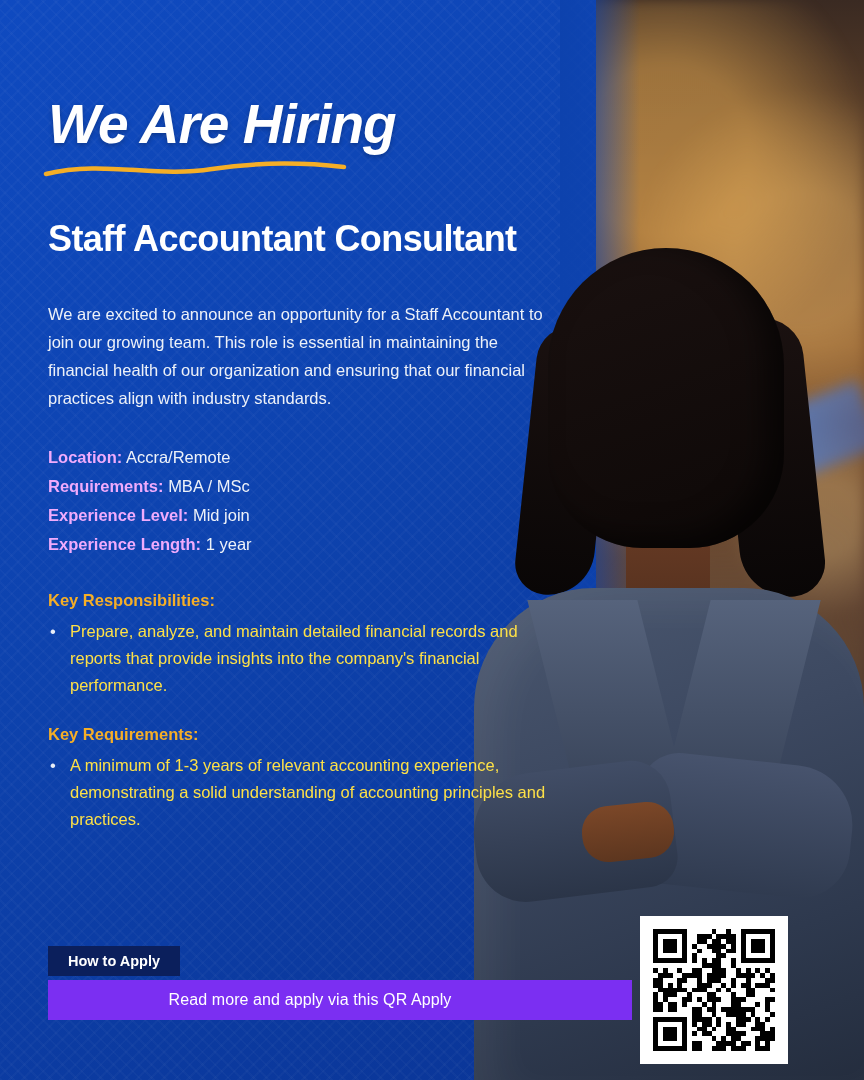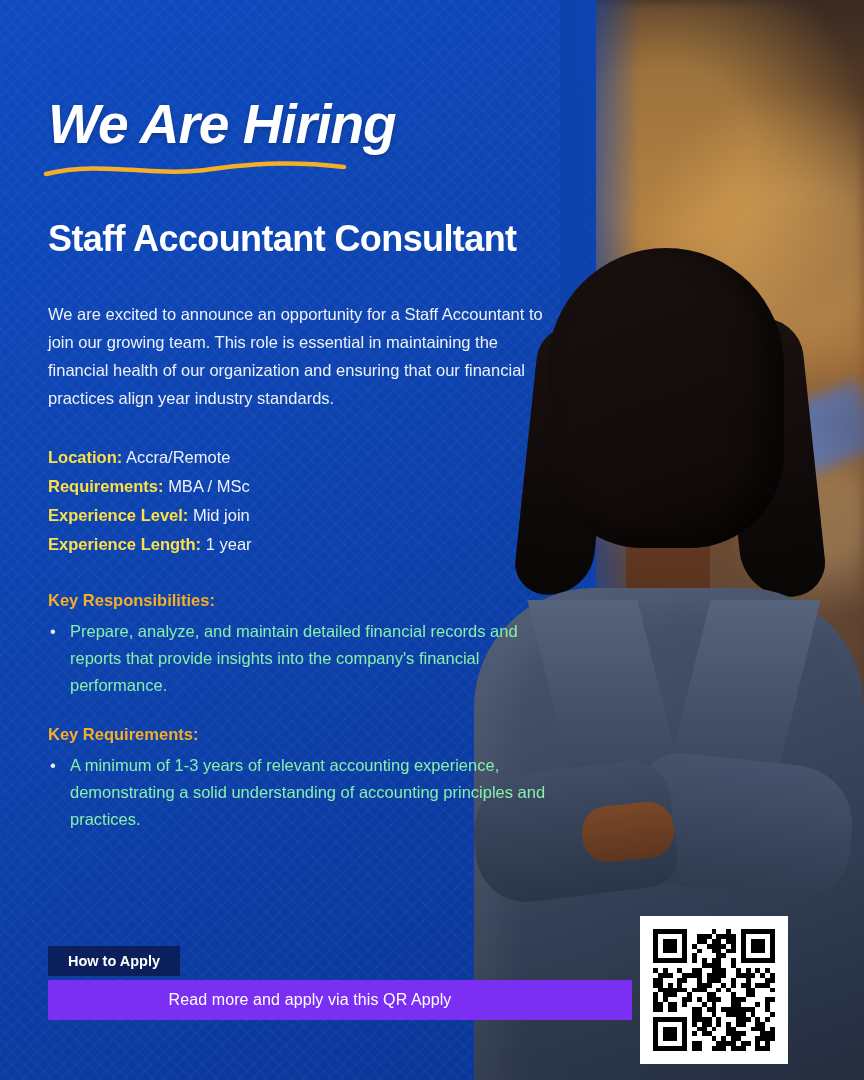--- a/index.html
+++ b/index.html
@@ -263,21 +263,21 @@
 
   .meta {
     position: absolute; left: 48px; top: 443px;
     width: 500px;
   }
   .meta-row {
     font-size: 16.5px;
     line-height: 29px;
     color: #eef2f9;
   }
-  .meta-label { color: #fde047; font-weight: 700; }
+  .meta-label { color: #f0abfc; font-weight: 700; }
 
   .sec-head {
     position: absolute; left: 48px;
     font-size: 16.5px;
     font-weight: 700;
     color: #f5ae27;
   }
   .sec-head.resp { top: 591px; }
   .sec-head.req  { top: 725px; }
 
@@ -285,21 +285,21 @@
     position: absolute; left: 48px;
     width: 510px;
   }
   .bullets.resp { top: 618px; }
   .bullets.req  { top: 752px; }
   .bullet {
     position: relative;
     padding-left: 22px;
     font-size: 16.5px;
     line-height: 27px;
-    color: #86efac;
+    color: #fde047;
     margin-bottom: 18px;
   }
   .bullet::before {
     content: "•";
     position: absolute; left: 2px; top: 0;
     color: #e9eef7;
   }
 
   
   .apply-tab {
@@ -374,21 +374,21 @@
     <div class="hand"></div>
   </div>
 
 
   <div class="headline">We Are Hiring</div>
   <svg class="swoosh" viewBox="0 0 302 22" preserveAspectRatio="none">
     <path d="M2,16 C60,2 110,20 168,11 C214,4 256,4 300,9" fill="none" stroke="#f5ae27" stroke-width="4.5" stroke-linecap="round"></path>
   </svg>
 
   <div class="job-title">Staff Accountant Consultant</div>
-  <div class="intro">We are excited to announce an opportunity for a Staff Accountant to join our growing team. This role is essential in maintaining the financial health of our organization and ensuring that our financial practices align year industry standards.</div>
+  <div class="intro">We are excited to announce an opportunity for a Staff Accountant to join our growing team. This role is essential in maintaining the financial health of our organization and ensuring that our financial practices align with industry standards.</div>
 
   <div class="meta">
     <div class="meta-row">
       <span class="meta-label">Location:</span>
       <span>Accra/Remote</span>
     </div>
     <div class="meta-row">
       <span class="meta-label">Requirements:</span>
       <span>MBA / MSc</span>
     </div>

